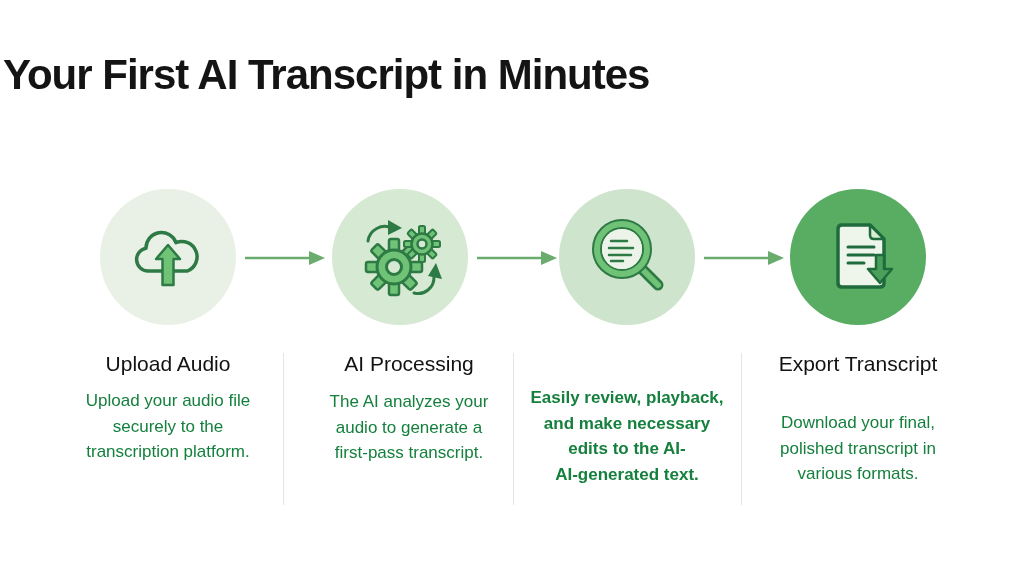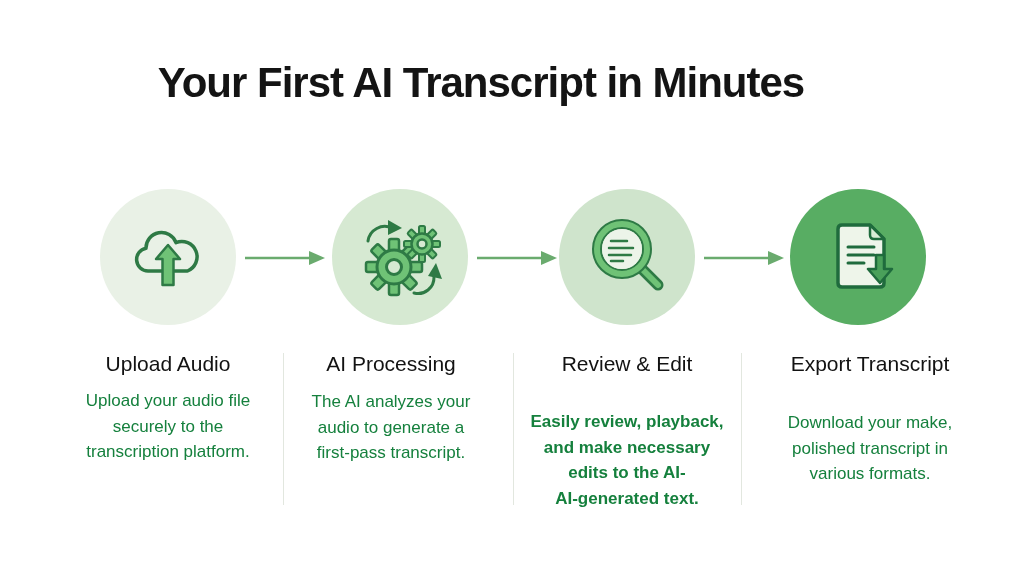--- a/index.html
+++ b/index.html
@@ -13,26 +13,25 @@
     width: 1024px;
     height: 572px;
     background: #ffffff;
     overflow: hidden;
   }
   .main-title {
     position: absolute;
     top: 48px;
     left: 0;
     width: 940px;
-    text-align: center;
     font-size: 42px;
     font-weight: 800;
     letter-spacing: -1px;
     color: #141414;
-    margin: 11px;
+    margin: 3px;
   }
   .step-circle {
     position: absolute;
     top: 189px;
     width: 136px;
     height: 136px;
     border-radius: 50%;
     display: flex;
     align-items: center;
     justify-content: center;
@@ -50,23 +49,23 @@
   .arrow-2 { left: 475px; }
   .arrow-3 { left: 702px; }
 
   .step-text {
     position: absolute;
     top: 352px;
     width: 230px;
     text-align: center;
   }
   .text-1 { left: 53px; }
-  .text-2 { left: 276px; }
+  .text-2 { left: 294px; }
   .text-3 { left: 512px; }
-  .text-4 { left: 743px; padding-left: 12px; }
+  .text-4 { left: 743px; }
   .step-title {
     font-size: 21px;
     font-weight: normal;
     color: #121212;
     margin: 0;
   }
   .step-desc {
     font-size: 17px;
     line-height: 1.5;
     color: #15803d;
@@ -204,29 +203,28 @@
 securely to the
 transcription platform.</p>
   </div>
   <div class="step-text text-2">
     <h3 class="step-title">AI Processing</h3>
     <p class="step-desc">The AI analyzes your
 audio to generate a
 first-pass transcript.</p>
   </div>
   <div class="step-text text-3">
-    <h3 class="step-title">Review &amp; Edit</h3>
     <p class="step-desc">Easily review, playback,
 and make necessary
 edits to the AI-
 AI-generated text.</p>
   </div>
   <div class="step-text text-4">
     <h3 class="step-title">Export Transcript</h3>
-    <p class="step-desc">Download your make,
+    <p class="step-desc">Download your final,
 polished transcript in
 various formats.</p>
   </div>
 
   <div class="col-divider divider-1"></div>
   <div class="col-divider divider-2"></div>
   <div class="col-divider divider-3"></div>
 
 </div>
 

